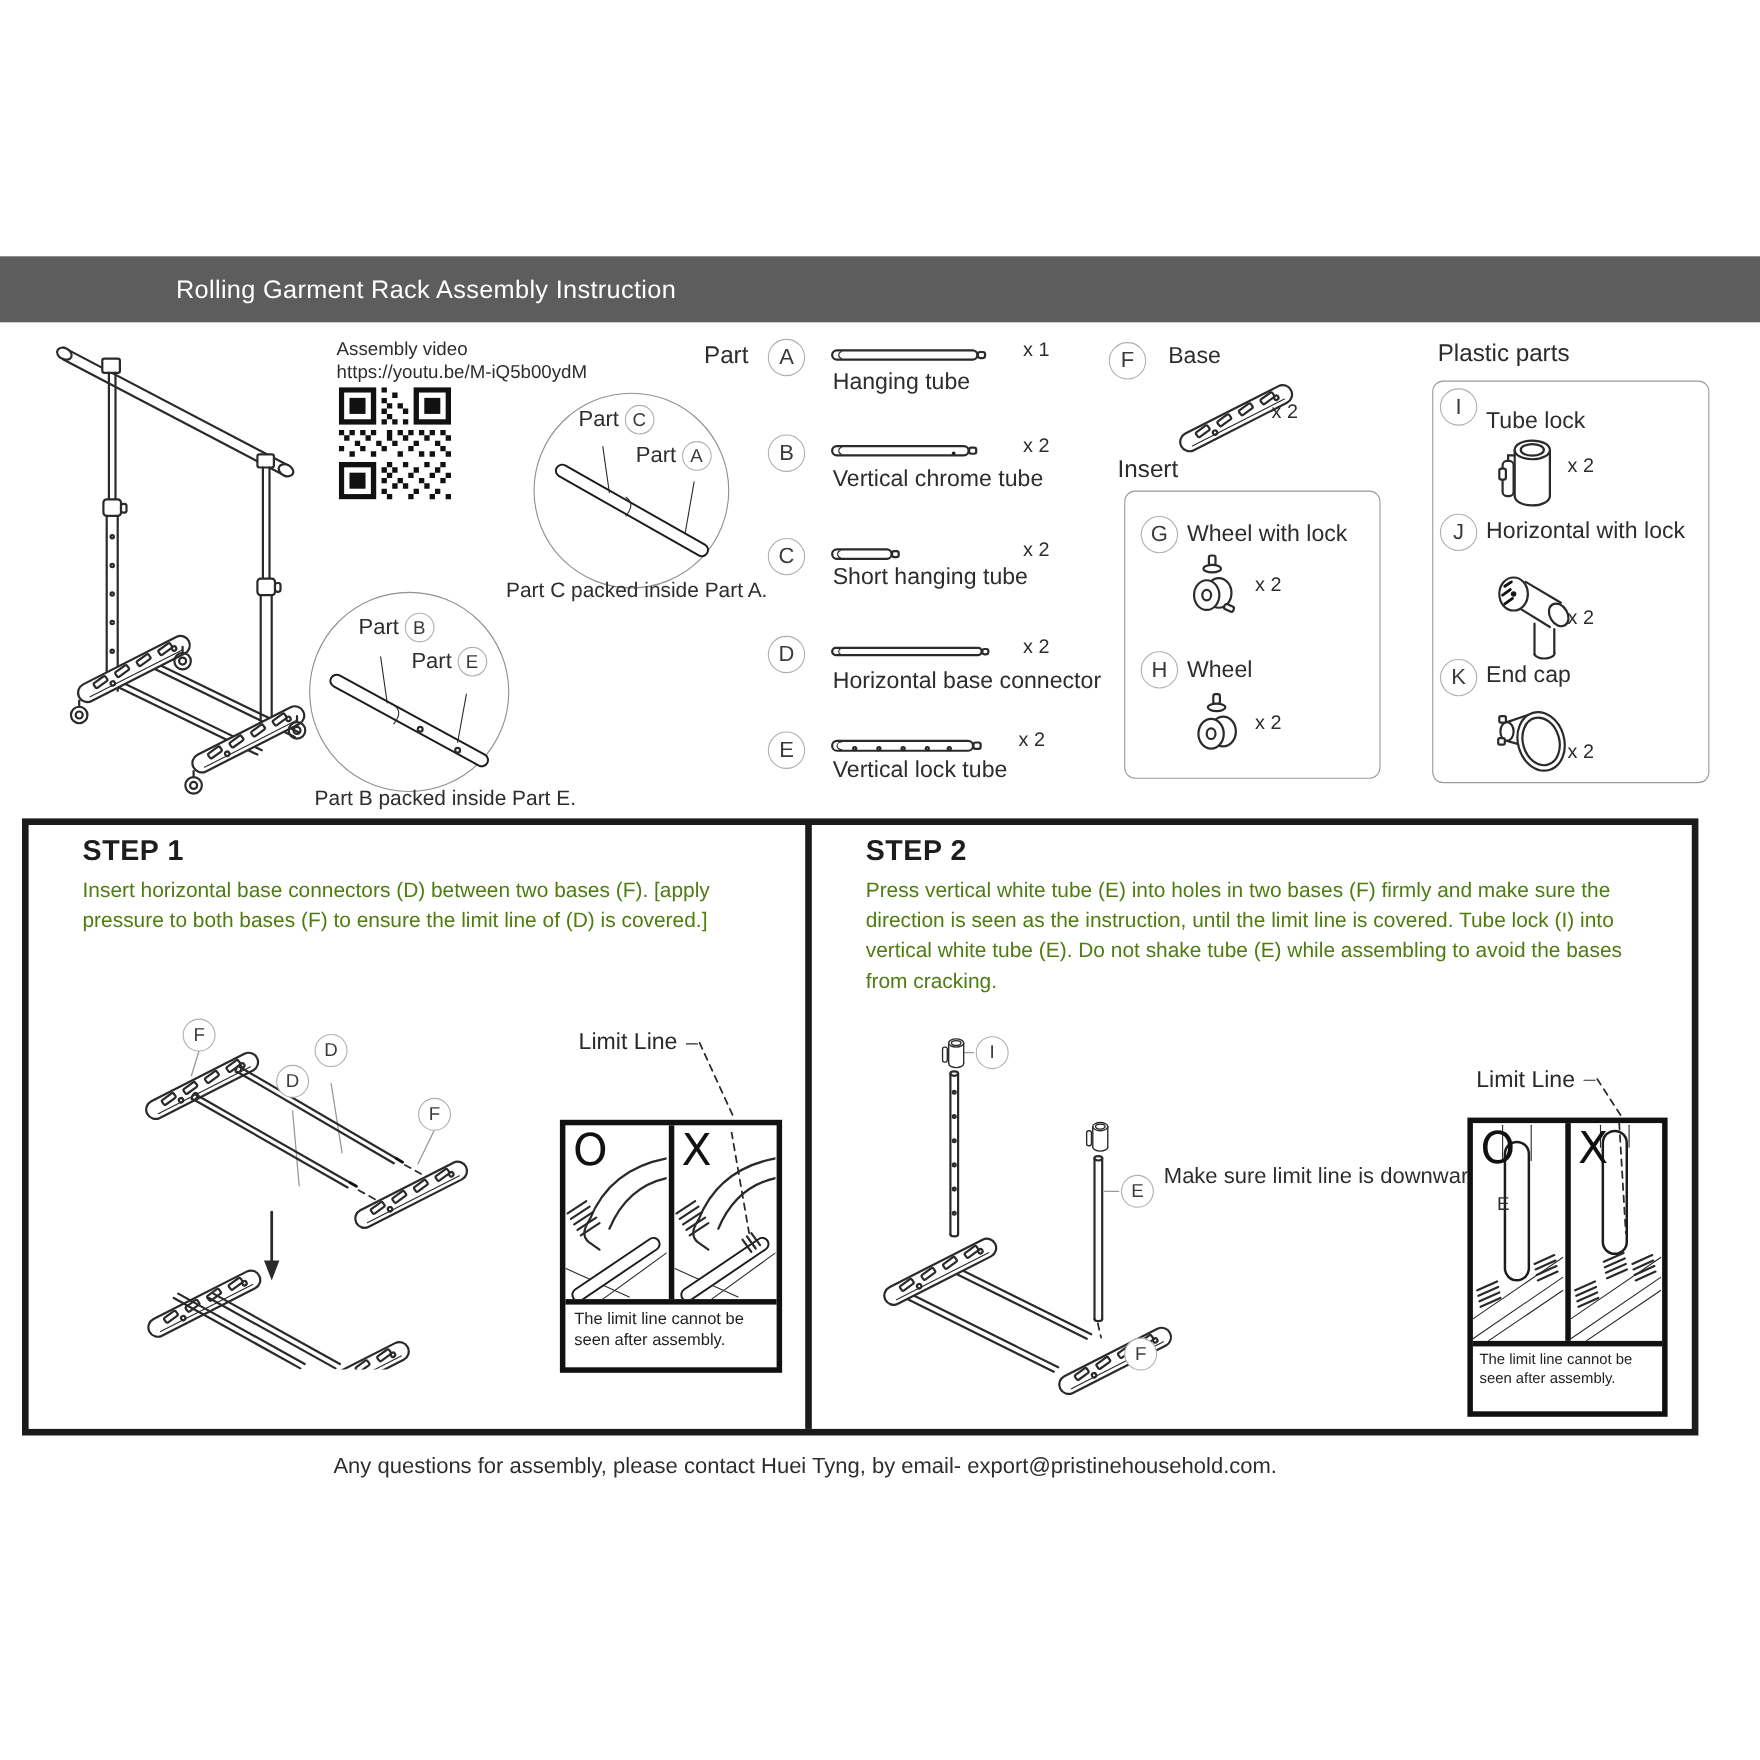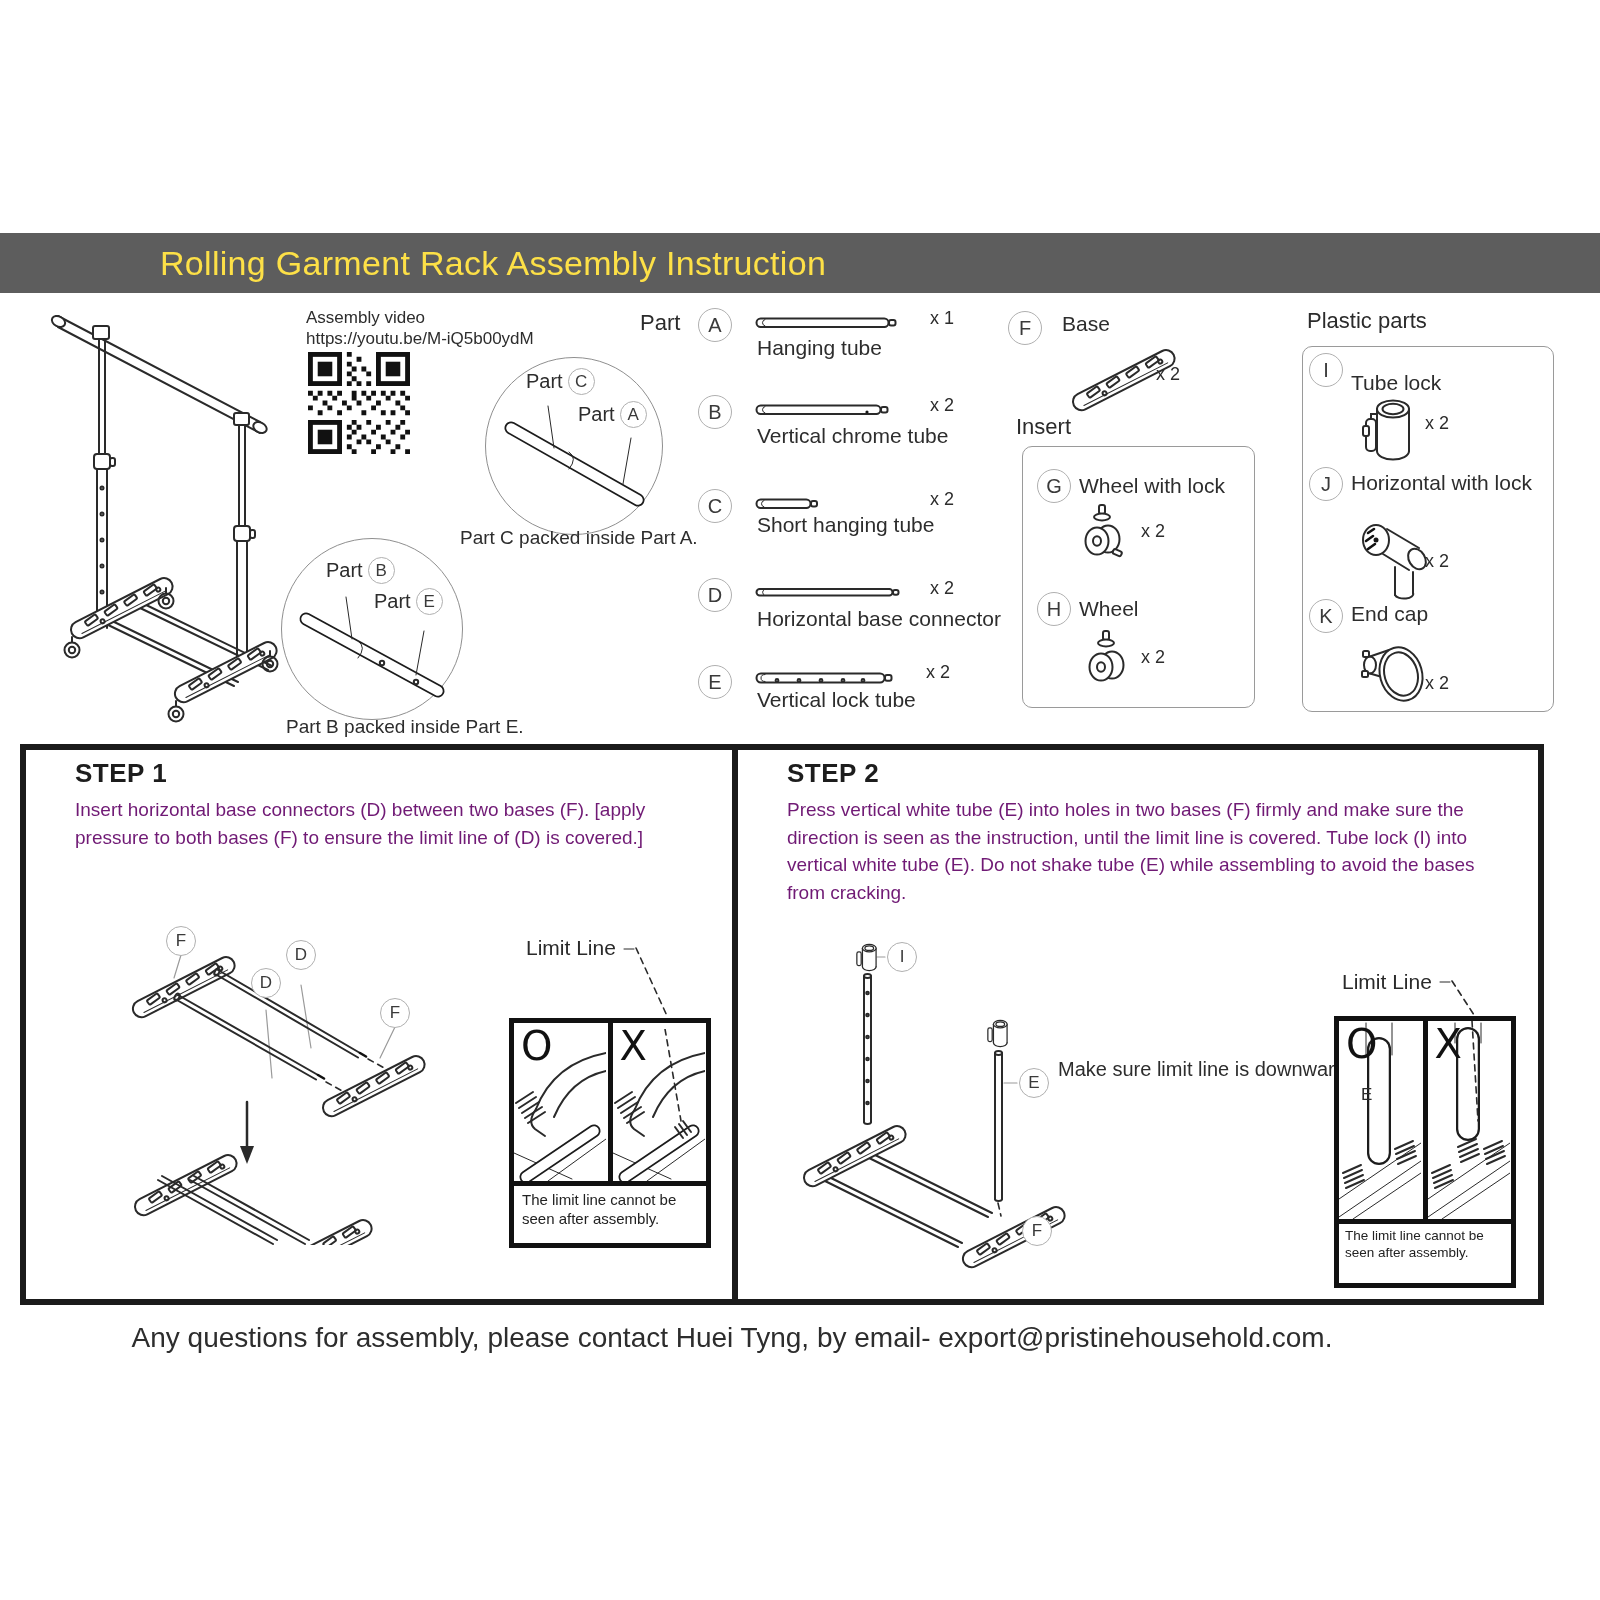--- a/index.html
+++ b/index.html
@@ -1,50 +1,50 @@
 <!DOCTYPE html>
 <html><head>
 <meta charset="utf-8">
 <style>
   html,body{margin:0;padding:0;}
   body{width:1600px;height:1600px;background:#fff;position:relative;
        font-family:"Liberation Sans", sans-serif;color:#2a2a2a;overflow:hidden;}
   .abs{position:absolute;}
   .header-bar{left:0;top:233px;width:1600px;height:60px;background:#5d5d5d;}
   .page-title{position:absolute;left:160px;top:0;height:60px;line-height:60px;
-              color:#fde047;font-size:34px;letter-spacing:.3px;}
+              color:#ffffff;font-size:23px;letter-spacing:.3px;}
   .vid{font-size:17px;line-height:1.25;color:#2d2d2d;}
   .sec-h{font-size:22px;color:#2b2b2b;}
   .pname{font-size:21px;color:#2d2d2d;white-space:nowrap;}
   .qty{font-size:18px;color:#2d2d2d;white-space:nowrap;}
   .cap{font-size:19px;color:#2d2d2d;white-space:nowrap;}
   .letter-circle{box-sizing:border-box;width:34px;height:34px;border:1.5px solid #b0b0b0;
       border-radius:50%;display:flex;align-items:center;justify-content:center;
       font-size:20px;color:#3a3a3a;background:#fff;}
   .letter-circle.sm{width:27px;height:27px;font-size:17px;}
   .mag{border:1.5px solid #8f8f8f;border-radius:50%;background:#fff;}
   .mini-label{display:flex;align-items:center;gap:5px;font-size:20px;color:#2d2d2d;white-space:nowrap;}
   .round-box{box-sizing:border-box;border:1.5px solid #9a9a9a;border-radius:10px;background:#fff;}
   .steps{box-sizing:border-box;left:20px;top:744px;width:1524px;height:561px;border:6px solid #1b1b1b;background:#fff;}
   .vdiv{left:706px;top:0;width:6px;height:549px;background:#1b1b1b;}
   .step-title{font-size:26px;font-weight:bold;letter-spacing:.5px;color:#1d1d1d;}
-  .step-text{font-size:19px;line-height:1.45;color:#701a75;}
+  .step-text{font-size:19px;line-height:1.45;color:#4d7c0f;}
   .note{font-size:20px;color:#2d2d2d;white-space:nowrap;}
   .limitlbl{font-size:21px;color:#2a2a2a;white-space:nowrap;}
   .dlabel{box-sizing:border-box;width:30px;height:30px;border:1.4px solid #b0b0b0;border-radius:50%;
       background:#fff;display:flex;align-items:center;justify-content:center;font-size:17px;color:#3a3a3a;z-index:3;}
   .inset{box-sizing:border-box;border:5px solid #111;background:#fff;z-index:2;}
   .panels{display:flex;border-bottom:5px solid #111;}
   .panel{position:relative;flex:1;overflow:hidden;}
   .panel + .panel{border-left:5px solid #111;}
   .mark{position:absolute;left:7px;top:2px;font-size:40px;line-height:1.05;color:#111;
         font-family:"DejaVu Sans", sans-serif;z-index:2;}
   .inset-cap1{font-size:15px;line-height:1.25;padding:5px 8px;color:#222;}
   .inset-cap2{font-size:13.5px;line-height:1.25;padding:4px 6px;color:#222;}
-  .footer{left:0;top:1322px;width:1464px;text-align:center;font-size:28px;color:#2d2d2d;}
+  .footer{left:0;top:1322px;width:1464px;text-align:center;font-size:20px;color:#2d2d2d;}
   
   .art path,.art line,.art ellipse,.art circle,.art rect{stroke:#2a2a2a;stroke-width:2;fill:none;stroke-linecap:round;}
   .art .fw{fill:#fff;}
   .art .fb{fill:#161616;stroke:none;}
   .art .thin{stroke-width:1;}
   .art .leader{stroke:#9a9a9a;stroke-width:1.2;}
   .art .dsh{stroke-dasharray:6 5;stroke-width:1.6;}
   .art .tubeO{stroke:#1c1c1c;stroke-width:13;}
   .art .tubeI{stroke:#fff;stroke-width:9.5;}
   .art .tubeO2{stroke:#1c1c1c;stroke-width:24;}

